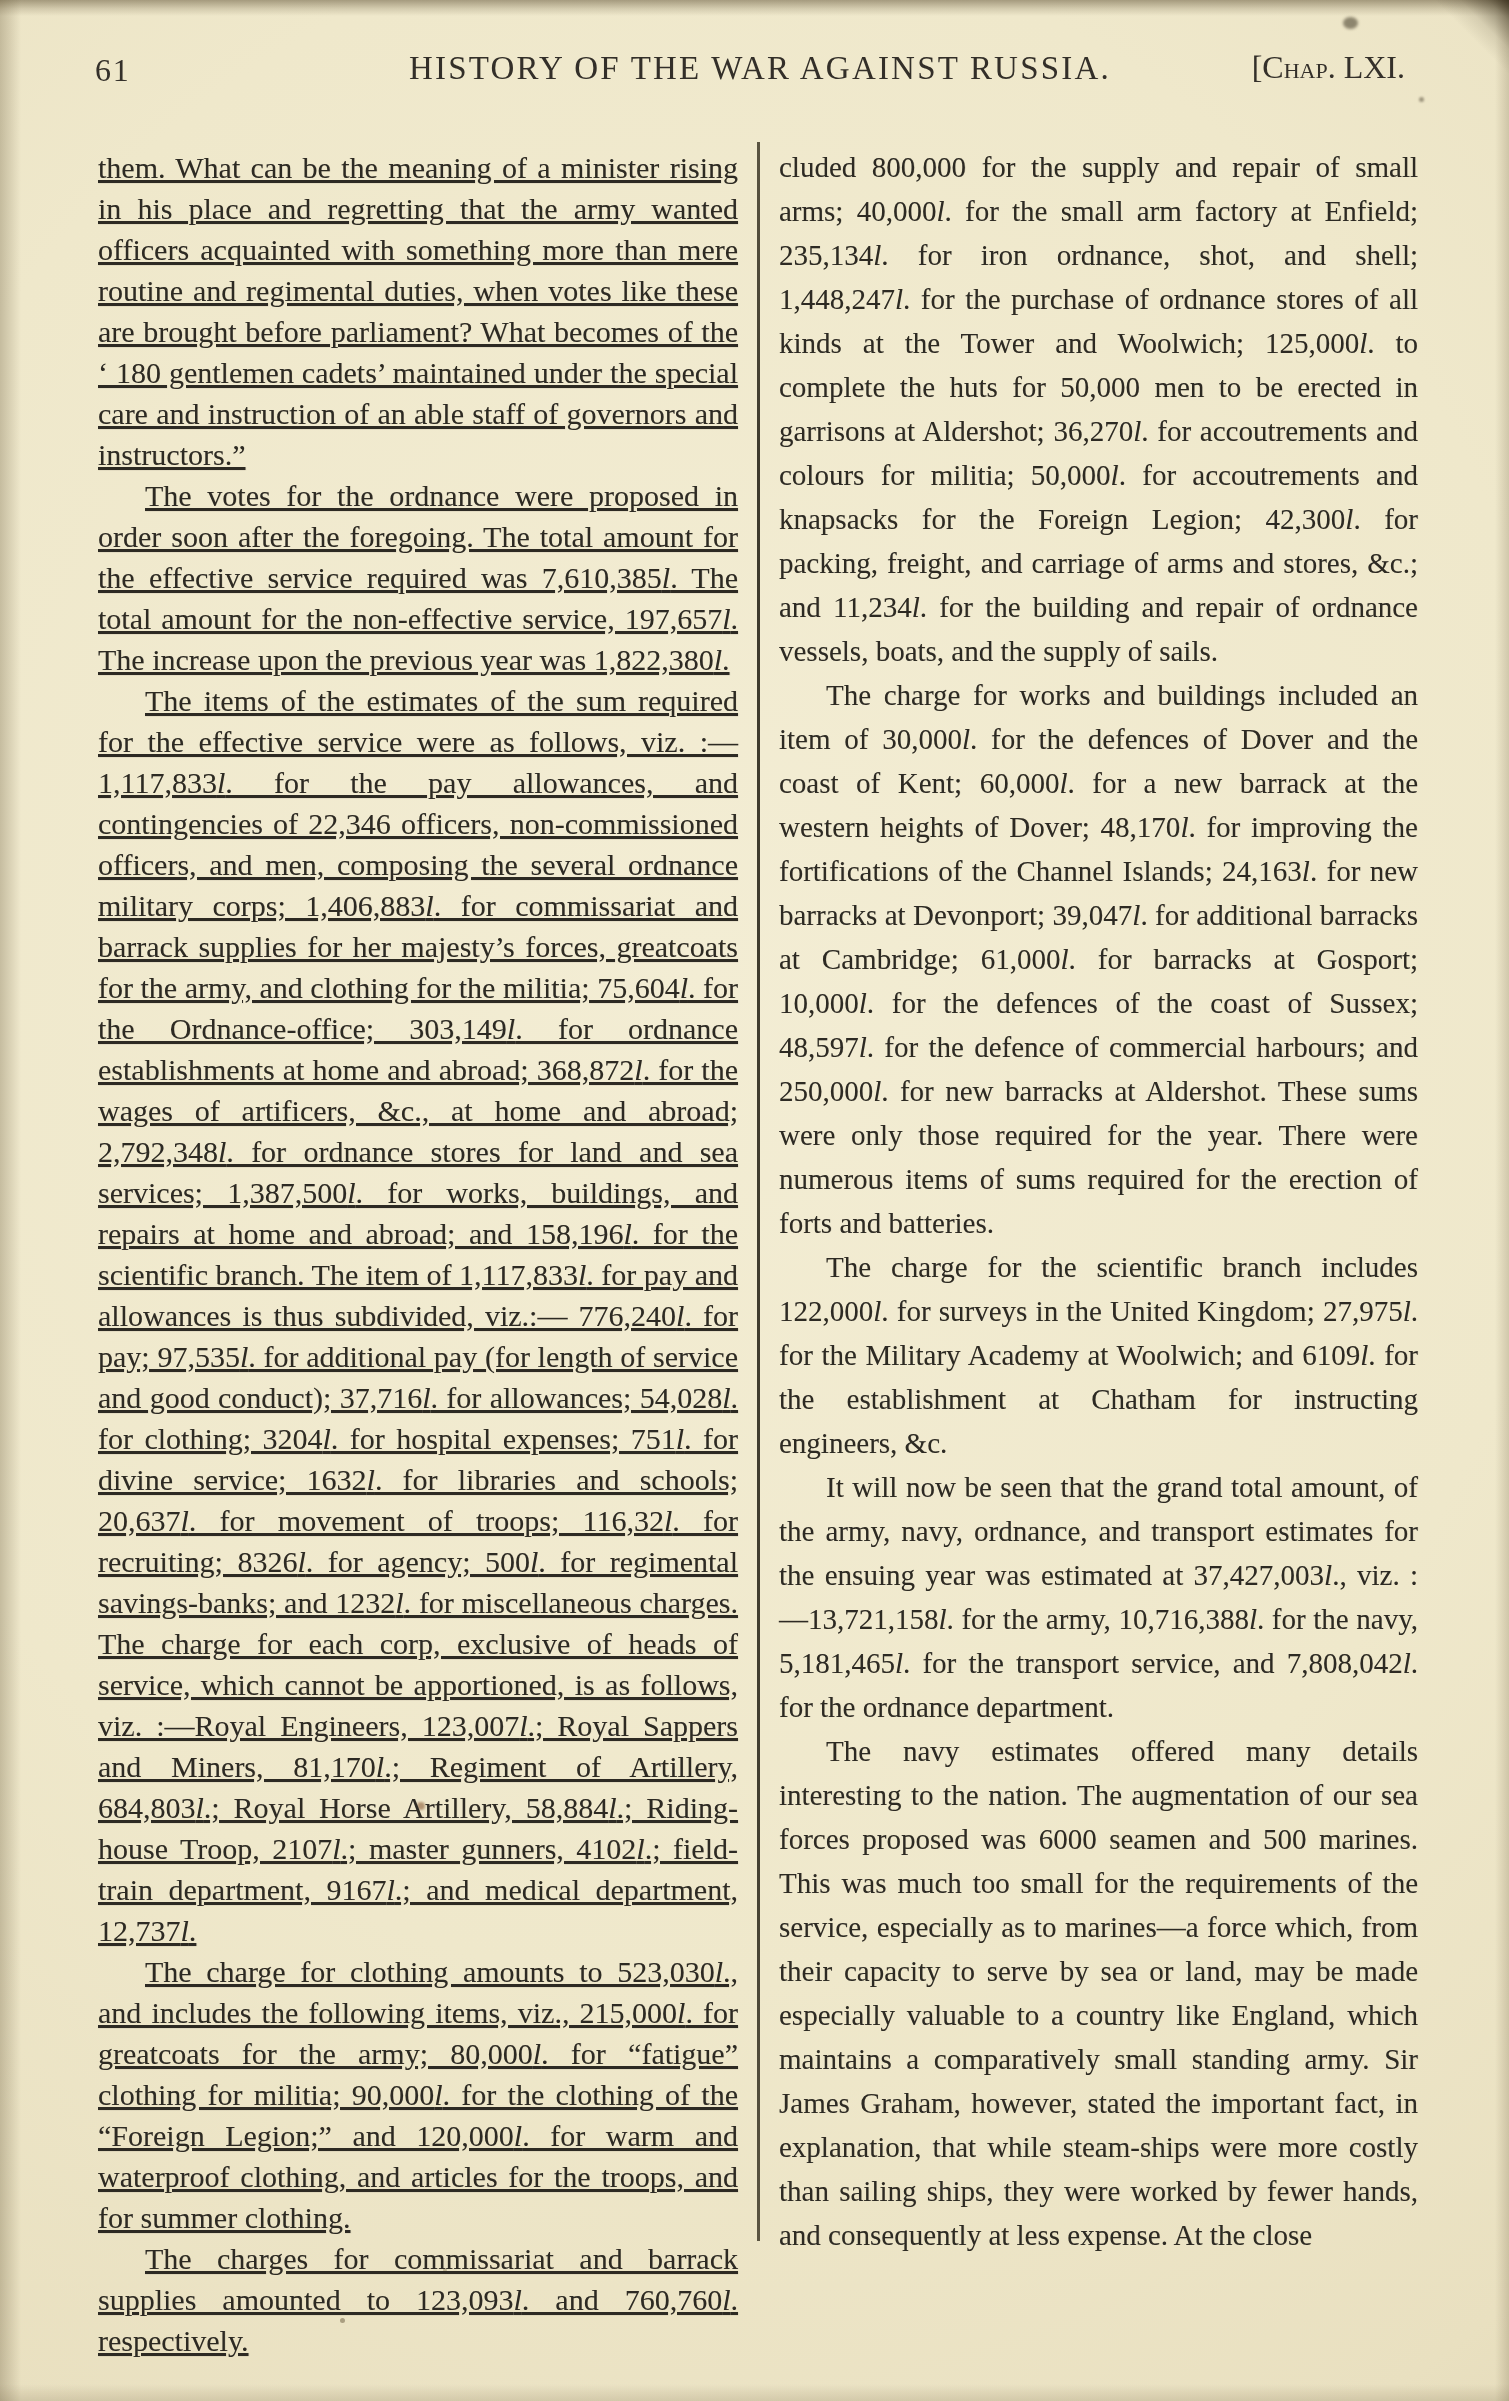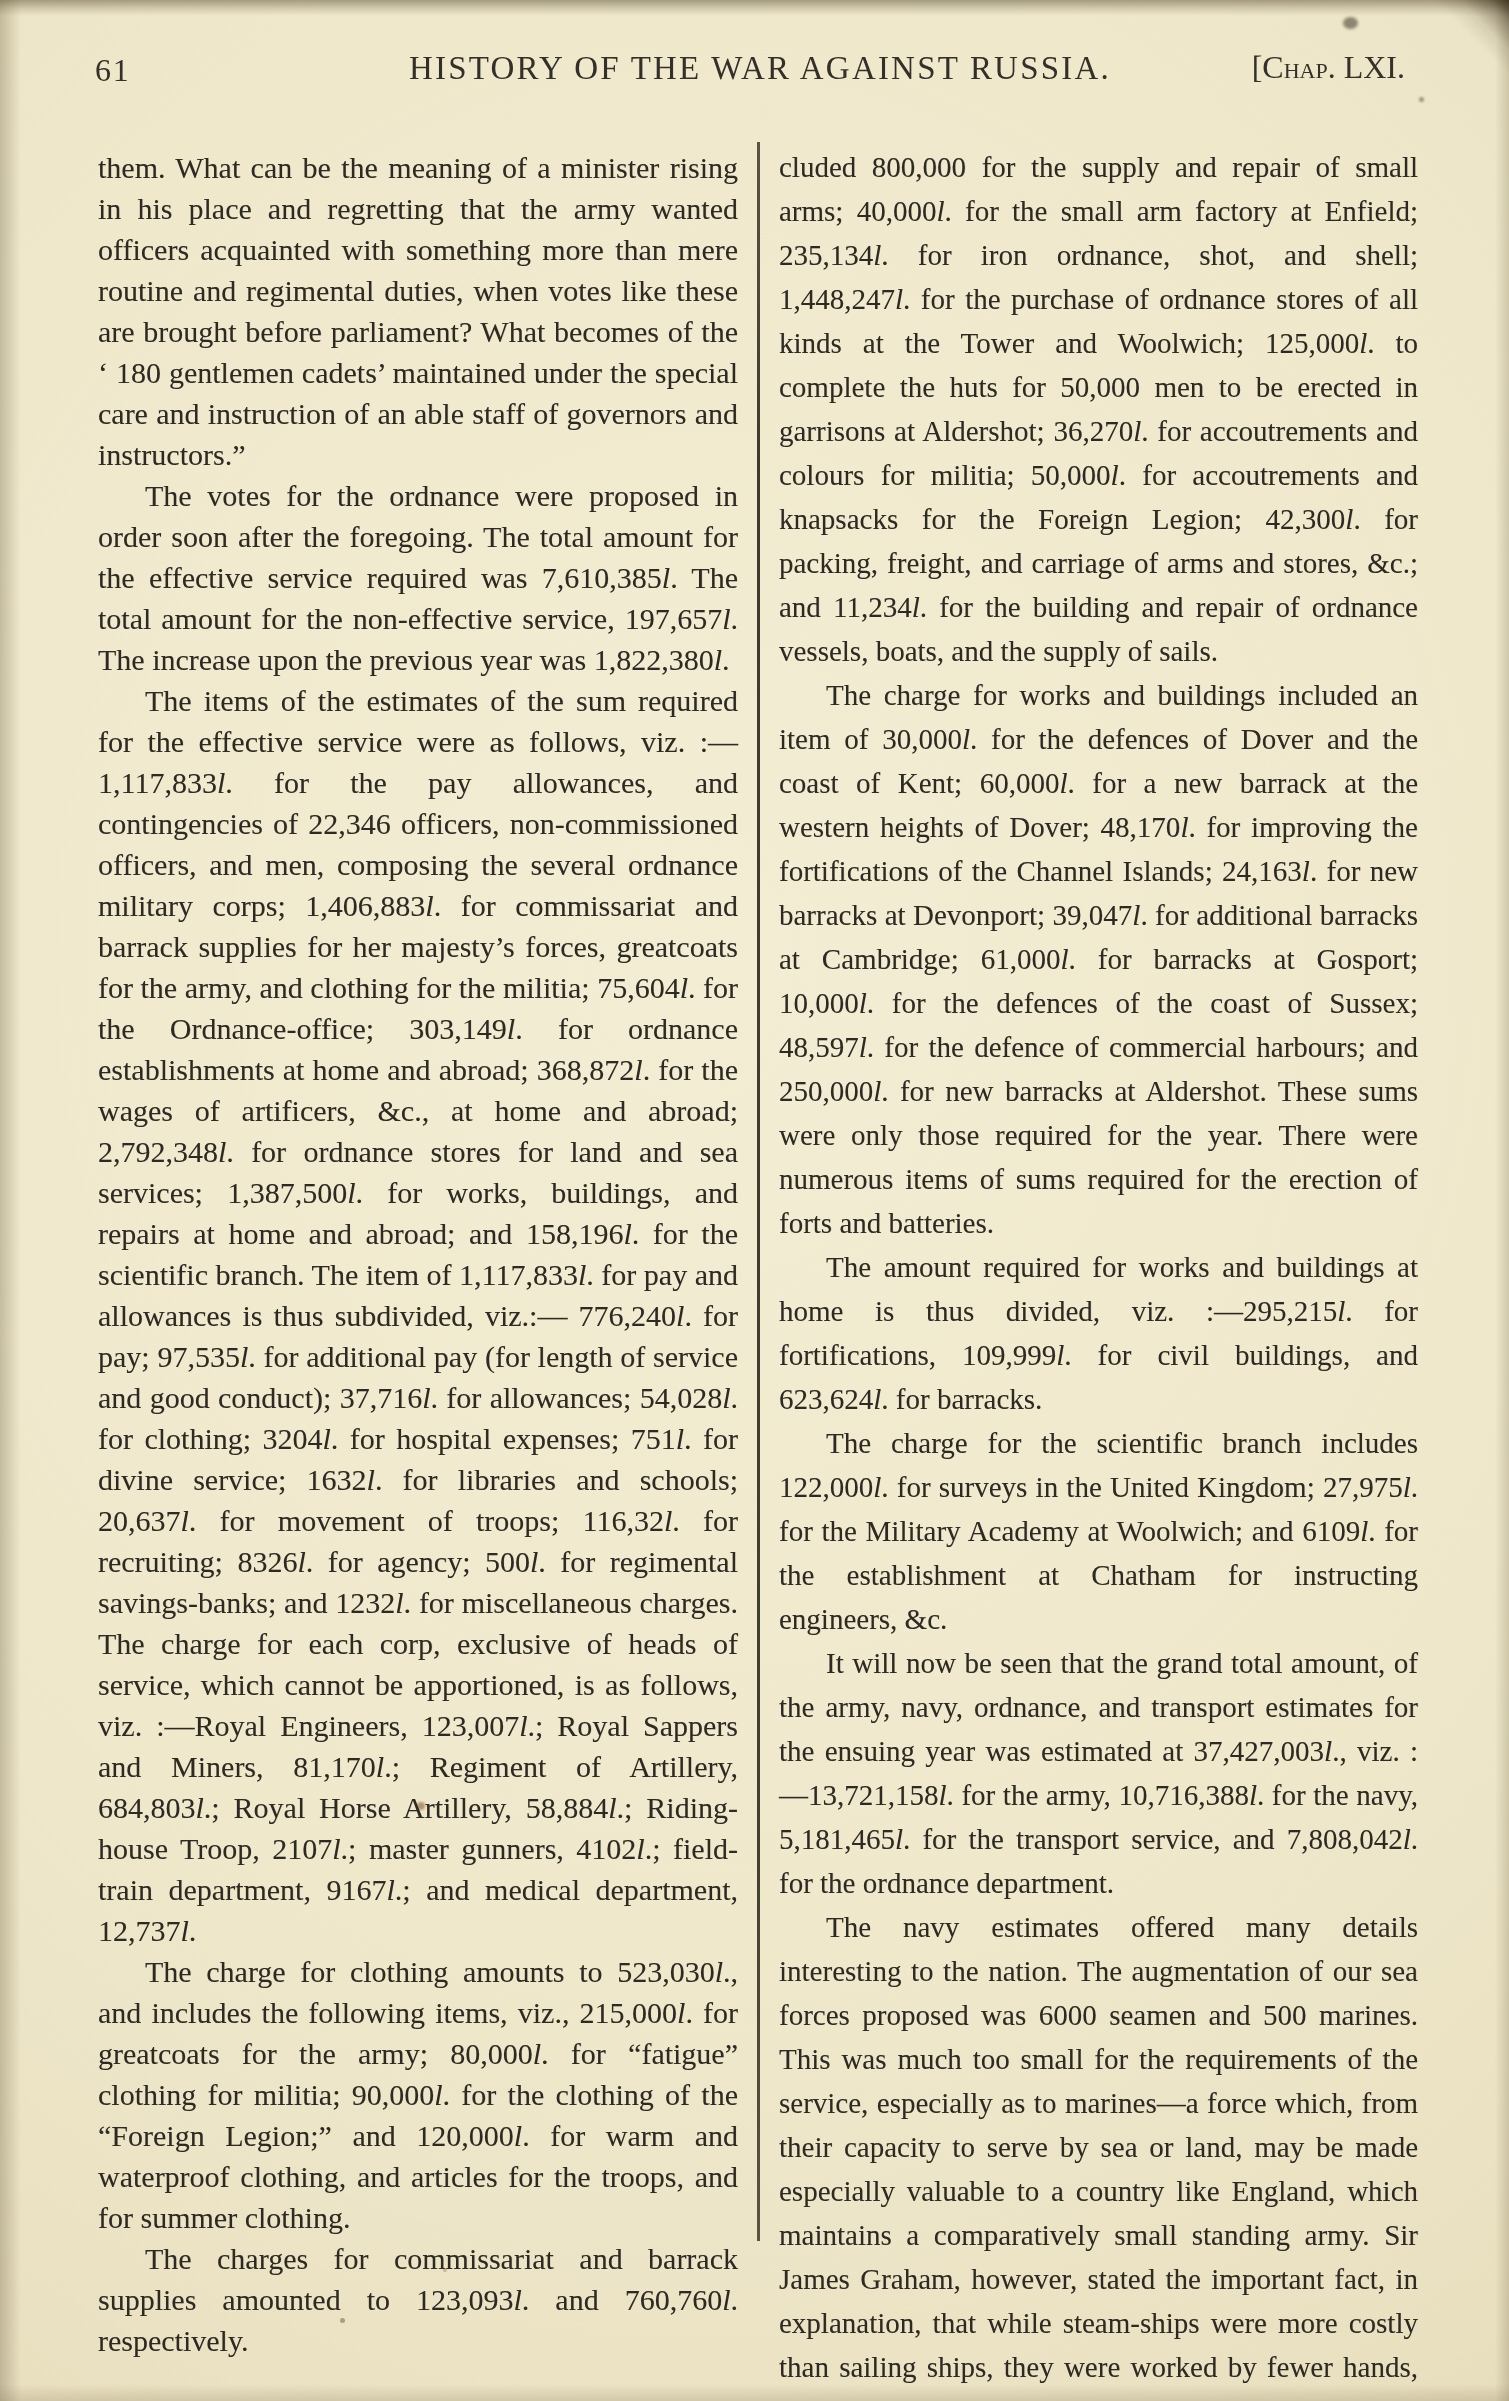--- a/index.html
+++ b/index.html
@@ -36,21 +36,21 @@
   .pgnum{position:absolute;left:95px;top:52px;font-size:32px;letter-spacing:1.7px;color:#34302a;}
   .runtitle{position:absolute;left:409px;top:50px;font-size:33px;letter-spacing:2.2px;color:#332f29;white-space:nowrap;text-align:center;}
   .chap{position:absolute;right:104px;top:49px;font-size:32px;color:#34302a;font-variant:small-caps;white-space:nowrap;}
 
   
   .rule{position:absolute;left:757px;top:142px;width:2.6px;height:2099px;
     background:linear-gradient(180deg,#5a5441 0%,#3e3a2d 15%,#423e30 80%,#5a5441 100%);}
   .col{position:absolute;color:#2d2a23;}
   .col p{margin:0;text-align:justify;text-shadow:0.3px 0.3px 0 rgba(42,38,30,.22);}
   .col p.indent{text-indent:47px;}
-  .col-left{left:98px;top:147px;width:640px;}
+  .col-left{left:98px;top:147px;width:640px;text-decoration:underline;}
   .col-left p{font-size:30px;line-height:41px;}
   .col-right{left:779px;top:145px;width:639px;}
   .col-right p{font-size:29px;line-height:44px;}
   .col i{font-style:italic;}
 </style>
 </head>
 <body>
 
 <div class="page">
   <div class="edge-top"></div>
@@ -73,19 +73,18 @@
   <div class="col col-left">
       <p>them. What can be the meaning of a minister rising in his place and regretting that the army wanted officers acquainted with something more than mere routine and regimental duties, when votes like these are brought before parliament? What becomes of the ‘ 180 gentlemen cadets’ maintained under the special care and instruction of an able staff of governors and instructors.”</p>
       <p class="indent">The votes for the ordnance were proposed in order soon after the foregoing. The total amount for the effective service required was 7,610,385<i>l</i>. The total amount for the non-effective service, 197,657<i>l</i>. The increase upon the previous year was 1,822,380<i>l</i>.</p>
       <p class="indent">The items of the estimates of the sum required for the effective service were as follows, viz. :—1,117,833<i>l</i>. for the pay allowances, and contingencies of 22,346 officers, non-commissioned officers, and men, composing the several ordnance military corps; 1,406,883<i>l</i>. for commissariat and barrack supplies for her majesty’s forces, greatcoats for the army, and clothing for the militia; 75,604<i>l</i>. for the Ordnance-office; 303,149<i>l</i>. for ordnance establishments at home and abroad; 368,872<i>l</i>. for the wages of artificers, &amp;c., at home and abroad; 2,792,348<i>l</i>. for ordnance stores for land and sea services; 1,387,500<i>l</i>. for works, buildings, and repairs at home and abroad; and 158,196<i>l</i>. for the scientific branch. The item of 1,117,833<i>l</i>. for pay and allowances is thus subdivided, viz.:— 776,240<i>l</i>. for pay; 97,535<i>l</i>. for additional pay (for length of service and good conduct); 37,716<i>l</i>. for allowances; 54,028<i>l</i>. for clothing; 3204<i>l</i>. for hospital expenses; 751<i>l</i>. for divine service; 1632<i>l</i>. for libraries and schools; 20,637<i>l</i>. for movement of troops; 116,32<i>l</i>. for recruiting; 8326<i>l</i>. for agency; 500<i>l</i>. for regimental savings-banks; and 1232<i>l</i>. for miscellaneous charges. The charge for each corp, exclusive of heads of service, which cannot be apportioned, is as follows, viz. :—Royal Engineers, 123,007<i>l</i>.; Royal Sappers and Miners, 81,170<i>l</i>.; Regiment of Artillery, 684,803<i>l</i>.; Royal Horse Artillery, 58,884<i>l</i>.; Riding-house Troop, 2107<i>l</i>.; master gunners, 4102<i>l</i>.; field-train department, 9167<i>l</i>.; and medical department, 12,737<i>l</i>.</p>
       <p class="indent">The charge for clothing amounts to 523,030<i>l</i>., and includes the following items, viz., 215,000<i>l</i>. for greatcoats for the army; 80,000<i>l</i>. for “fatigue” clothing for militia; 90,000<i>l</i>. for the clothing of the “Foreign Legion;” and 120,000<i>l</i>. for warm and waterproof clothing, and articles for the troops, and for summer clothing.</p>
       <p class="indent">The charges for commissariat and barrack supplies amounted to 123,093<i>l</i>. and 760,760<i>l</i>. respectively.</p>
     </div>
   <div class="col col-right">
       <p>cluded 800,000 for the supply and repair of small arms; 40,000<i>l</i>. for the small arm factory at Enfield; 235,134<i>l</i>. for iron ordnance, shot, and shell; 1,448,247<i>l</i>. for the purchase of ordnance stores of all kinds at the Tower and Woolwich; 125,000<i>l</i>. to complete the huts for 50,000 men to be erected in garrisons at Aldershot; 36,270<i>l</i>. for accoutrements and colours for militia; 50,000<i>l</i>. for accoutrements and knapsacks for the Foreign Legion; 42,300<i>l</i>. for packing, freight, and carriage of arms and stores, &amp;c.; and 11,234<i>l</i>. for the building and repair of ordnance vessels, boats, and the supply of sails.</p>
       <p class="indent">The charge for works and buildings included an item of 30,000<i>l</i>. for the defences of Dover and the coast of Kent; 60,000<i>l</i>. for a new barrack at the western heights of Dover; 48,170<i>l</i>. for improving the fortifications of the Channel Islands; 24,163<i>l</i>. for new barracks at Devonport; 39,047<i>l</i>. for additional barracks at Cambridge; 61,000<i>l</i>. for barracks at Gosport; 10,000<i>l</i>. for the defences of the coast of Sussex; 48,597<i>l</i>. for the defence of commercial harbours; and 250,000<i>l</i>. for new barracks at Aldershot. These sums were only those required for the year. There were numerous items of sums required for the erection of forts and batteries.</p>
-      <p class="indent">The amount required for works and buildings at home is thus divided, viz. :—295,215<i>l</i>. for fortifications, 109,999<i>l</i>. for civil buildings, and 623,624<i>l</i>. for barracks.</p>
       <p class="indent">The charge for the scientific branch includes 122,000<i>l</i>. for surveys in the United Kingdom; 27,975<i>l</i>. for the Military Academy at Woolwich; and 6109<i>l</i>. for the establishment at Chatham for instructing engineers, &amp;c.</p>
       <p class="indent">It will now be seen that the grand total amount, of the army, navy, ordnance, and transport estimates for the ensuing year was estimated at 37,427,003<i>l</i>., viz. :—13,721,158<i>l</i>. for the army, 10,716,388<i>l</i>. for the navy, 5,181,465<i>l</i>. for the transport service, and 7,808,042<i>l</i>. for the ordnance department.</p>
       <p class="indent">The navy estimates offered many details interesting to the nation. The augmentation of our sea forces proposed was 6000 seamen and 500 marines. This was much too small for the requirements of the service, especially as to marines—a force which, from their capacity to serve by sea or land, may be made especially valuable to a country like England, which maintains a comparatively small standing army. Sir James Graham, however, stated the important fact, in explanation, that while steam-ships were more costly than sailing ships, they were worked by fewer hands, and consequently at less expense. At the close</p>
     </div>
 </div>
 
 
 </body></html>

